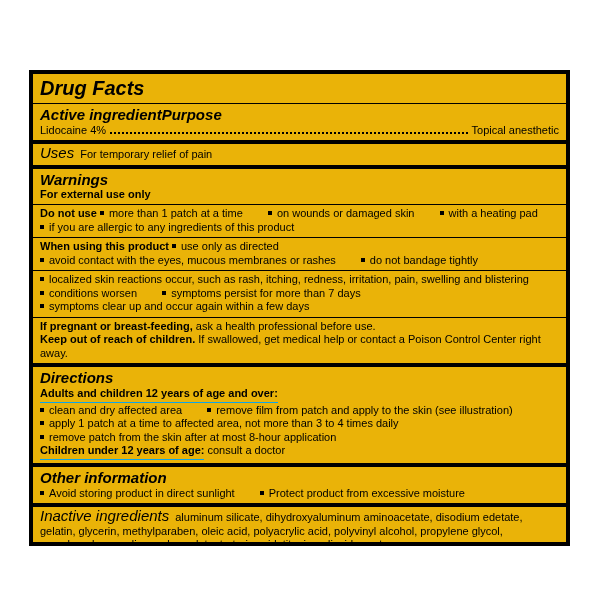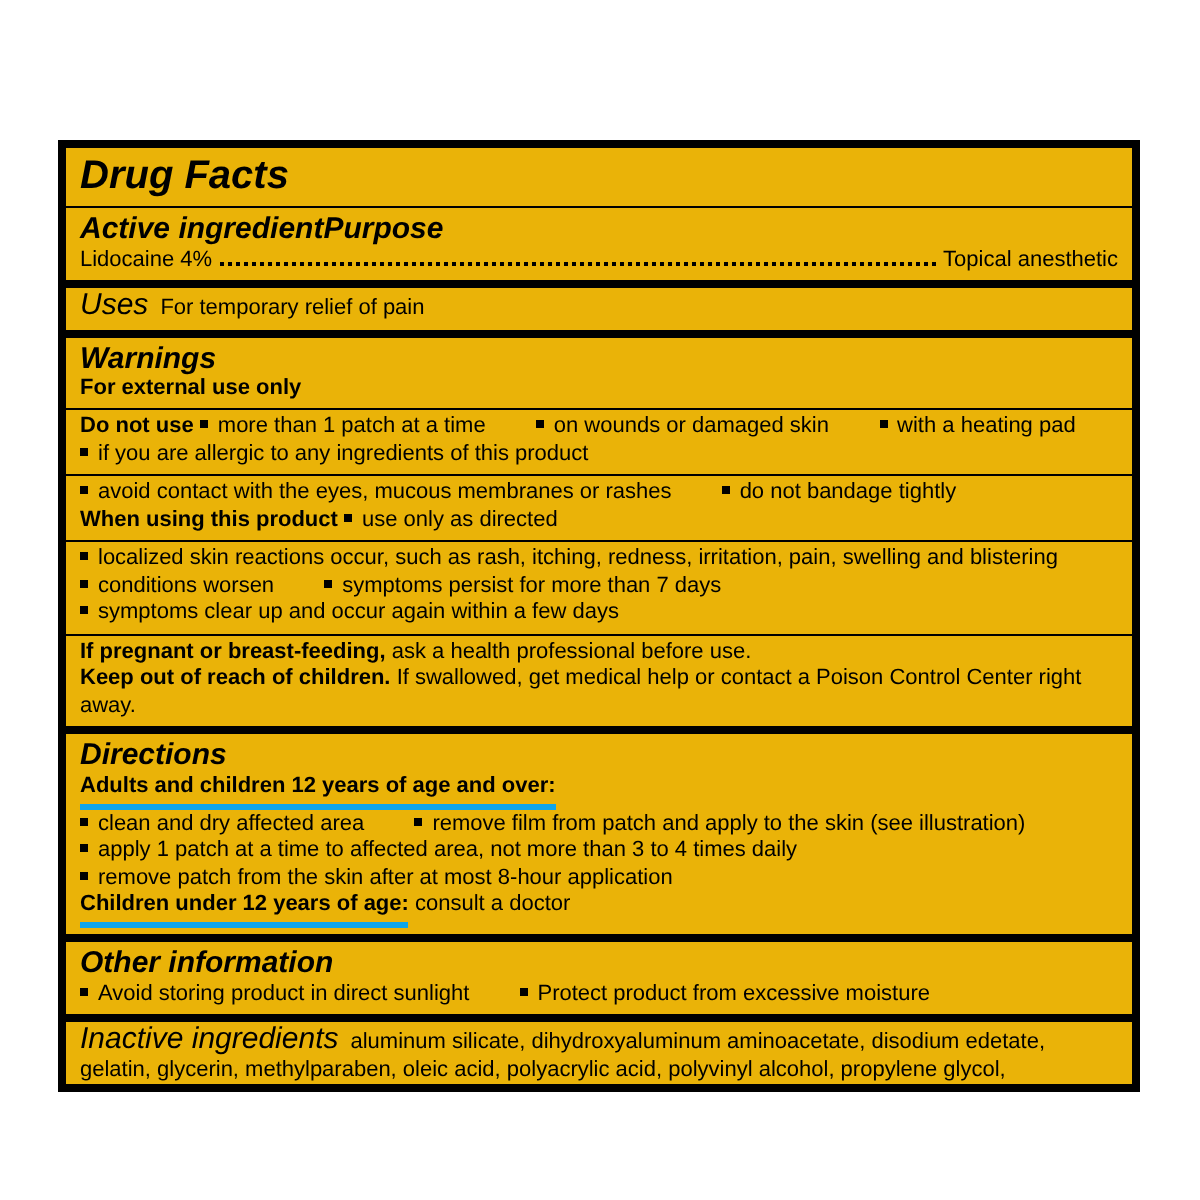--- a/index.html
+++ b/index.html
@@ -22,21 +22,21 @@
   .b{font-weight:bold;}
   .row-split{display:flex;justify-content:flex-start;align-items:baseline;}
   .leader-row{display:flex;align-items:baseline;font-size:11px;line-height:14px;}
   .leader{flex:1;border-bottom:2px dotted #000;margin:0 4px 3px 4px;height:8px;}
   .bullet{
     display:inline-block;width:4px;height:4px;background:#000;
     margin-right:5px;vertical-align:2px;
   }
   .bitem{margin-right:22px;}
   .bitem:last-child{margin-right:0;}
-  .ul{display:inline-block;border-bottom:3px solid #0ea5e9;padding-bottom:1px;}
+  .ul{display:inline-block;border-bottom:1px solid #0ea5e9;padding-bottom:1px;}
   .mt1{margin-top:1px;}
 </style>
 </head>
 <body>
 
 <div class="label">
 
   <div class="sec">
     <span class="title-txt">Drug Facts</span>
   </div>
@@ -74,26 +74,26 @@
       <span class="bitem"><span class="bullet"></span><span>with a heating pad</span></span>
     </div>
     <div>
       <span><span class="bullet"></span><span>if you are allergic to any ingredients of this product</span></span>
     </div>
   </div>
   <div class="hline"></div>
 
   <div class="sec body-txt">
     <div>
+      <span class="b">When using this product</span>
+      <span><span class="bullet"></span><span>use only as directed</span></span>
+    </div>
+    <div>
       <span class="bitem"><span class="bullet"></span><span>avoid contact with the eyes, mucous membranes or rashes</span></span>
       <span class="bitem"><span class="bullet"></span><span>do not bandage tightly</span></span>
-    </div>
-    <div>
-      <span class="b">When using this product</span>
-      <span><span class="bullet"></span><span>use only as directed</span></span>
     </div>
   </div>
   <div class="hline"></div>
 
   <div class="sec body-txt">
     <div>
       <span><span class="bullet"></span><span>localized skin reactions occur, such as rash, itching, redness, irritation, pain, swelling and blistering</span></span>
     </div>
     <div>
       <span class="bitem"><span class="bullet"></span><span>conditions worsen</span></span>

